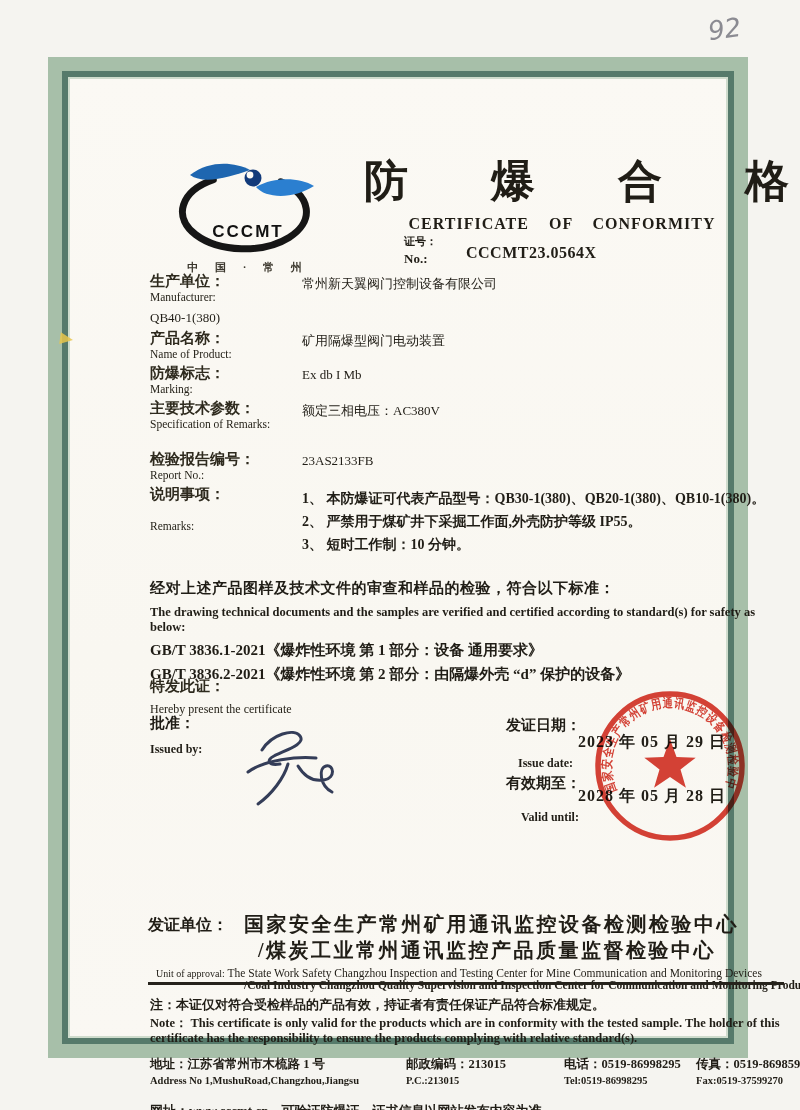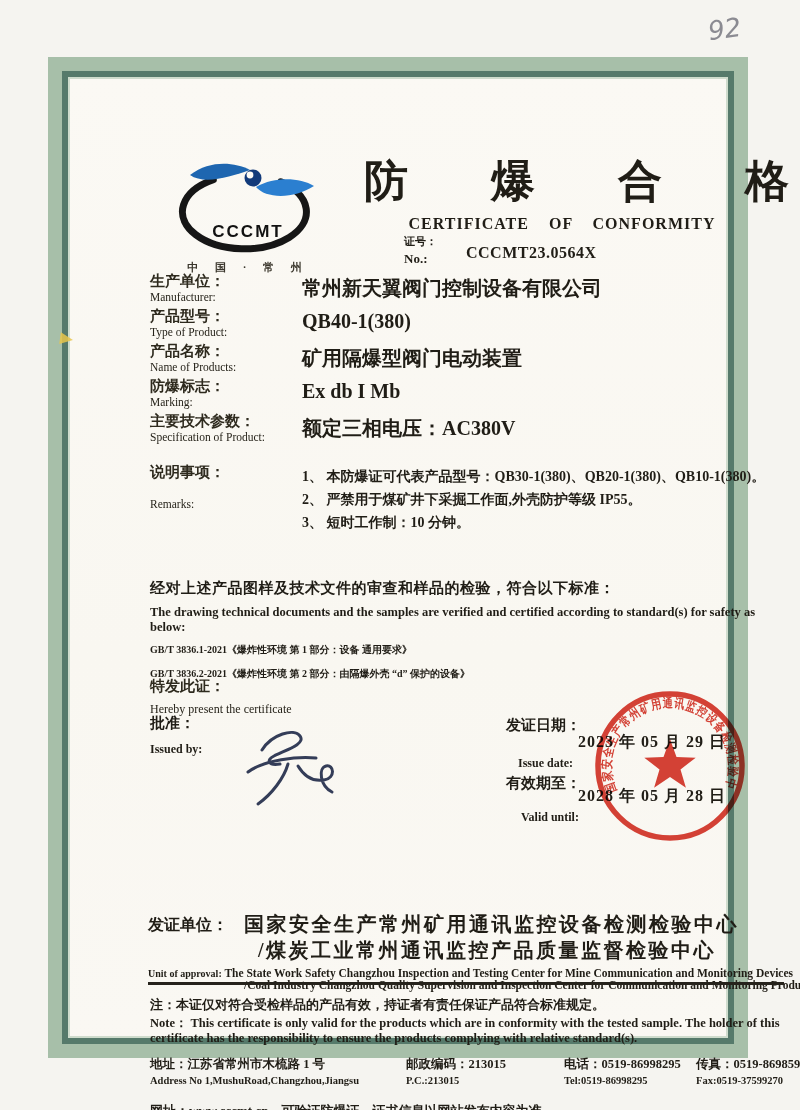--- a/index.html
+++ b/index.html
@@ -35,51 +35,51 @@
   .certno .zh{font-size:11px;font-weight:bold;}
   .certno .en{font-size:13px;font-weight:bold;margin-top:2px;}
   .certno-value{position:absolute;left:330px;top:90px;font-size:16px;font-weight:bold;letter-spacing:.5px;}
 
   
   .fields{position:absolute;left:14px;top:118px;width:634px;}
   .frow{display:flex;margin-bottom:3px;}
   .frow .lbls{width:152px;flex:0 0 152px;}
   .lz{font-size:15px;font-weight:bold;color:#2e2a1e;line-height:18px;}
   .le{font-size:11.5px;font-weight:normal;color:#26231a;line-height:14px;}
-  .fval{font-size:20px;font-weight:bold;padding-top:3px;white-space:nowrap;}
+  .fval{font-size:13px;font-weight:normal;padding-top:3px;white-space:nowrap;}
   .gap{height:16px;}
   .remarks-val{font-size:14px;font-weight:bold;padding-top:2px;}
   .remarks-val div{white-space:nowrap;line-height:23px;}
 
   
   .standards{position:absolute;left:14px;top:425px;width:634px;}
   .std-zh{font-size:15px;font-weight:bold;letter-spacing:.5px;}
   .std-en{font-size:12.5px;font-weight:bold;margin-top:7px;}
-  .std-item{font-size:10px;font-weight:bold;line-height:24px;white-space:nowrap;}
+  .std-item{font-size:15px;font-weight:bold;line-height:24px;white-space:nowrap;}
   .std-items{margin-top:3px;}
 
   
   .present{position:absolute;left:14px;top:523px;}
   .present .lz{font-size:15px;}
   .present .le{font-size:12px;margin-top:6px;}
   .approve-zh{position:absolute;left:14px;top:560px;font-size:15px;font-weight:bold;}
   .approve-en{position:absolute;left:14px;top:588px;font-size:12px;font-weight:bold;}
   .signature{position:absolute;left:92px;top:566px;}
   .d-lbl{position:absolute;font-size:15px;font-weight:bold;white-space:nowrap;}
   .d-sub{position:absolute;font-size:12px;font-weight:bold;white-space:nowrap;}
   .d-val{position:absolute;font-size:16px;font-weight:bold;white-space:nowrap;letter-spacing:1px;}
   .seal{position:absolute;left:456px;top:534px;mix-blend-mode:multiply;opacity:.94;}
 
   
   .approval{position:absolute;left:12px;top:757px;width:636px;}
   .app-line1{display:flex;align-items:flex-start;}
   .app-label{font-size:16px;font-weight:bold;flex:0 0 96px;padding-top:4px;}
   .app-zh1,.app-zh2{font-size:20px;font-weight:bold;letter-spacing:2.5px;white-space:nowrap;line-height:26px;}
   .app-zh2{margin-left:110px;}
-  .app-en1{font-size:11.5px;font-weight:bold;margin-top:4px;white-space:nowrap;}
+  .app-en1{font-size:11.5px;font-weight:normal;margin-top:4px;white-space:nowrap;margin-left:8px;}
   .app-en1 .small{font-size:10px;}
   .app-en2{font-size:11.5px;font-weight:bold;margin-left:96px;white-space:nowrap;}
   .rule{position:absolute;left:12px;top:828px;width:636px;height:3px;background:#26231c;}
 
   
   .footer{position:absolute;left:14px;top:842px;width:634px;}
   .note-zh{font-size:13px;font-weight:bold;white-space:nowrap;}
   .note-en{font-size:12.5px;font-weight:bold;line-height:14.5px;margin-top:2px;}
   .addr-grid{display:grid;grid-template-columns:256px 158px 132px auto;margin-top:11px;}
   .addr-grid.zh div{font-size:12.5px;font-weight:bold;white-space:nowrap;}
@@ -126,50 +126,53 @@
 
     <div class="fields">
       <div class="frow">
         <div class="lbls">
             <div class="lz">生产单位：</div>
             <div class="le">Manufacturer:</div>
           </div>
         <div class="fval">常州新天翼阀门控制设备有限公司</div>
       </div>
       <div class="frow">
-        <div class="lbls">
-            <div class="lz">产品型号：</div>
-            <div class="le">Type of Product:</div>
-          </div>
         <div class="fval">QB40-1(380)</div>
       </div>
       <div class="frow">
         <div class="lbls">
             <div class="lz">产品名称：</div>
-            <div class="le">Name of Products:</div>
+            <div class="le">Name of Product:</div>
           </div>
         <div class="fval">矿用隔爆型阀门电动装置</div>
       </div>
       <div class="frow">
         <div class="lbls">
             <div class="lz">防爆标志：</div>
             <div class="le">Marking:</div>
           </div>
         <div class="fval">Ex db I Mb</div>
       </div>
       <div class="frow">
         <div class="lbls">
             <div class="lz">主要技术参数：</div>
-            <div class="le">Specification of Product:</div>
+            <div class="le">Specification of Remarks:</div>
           </div>
         <div class="fval">额定三相电压：AC380V</div>
       </div>
 
       <div class="gap"></div>
 
+      <div class="frow">
+        <div class="lbls">
+            <div class="lz">检验报告编号：</div>
+            <div class="le">Report No.:</div>
+          </div>
+        <div class="fval">23AS2133FB</div>
+      </div>
 
       <div class="frow">
         <div class="lbls">
             <div class="lz">说明事项：</div>
             <div class="le" style="margin-top:16px">Remarks:</div>
           </div>
         <div class="remarks-val">
           <div>1、 本防爆证可代表产品型号：QB30-1(380)、QB20-1(380)、QB10-1(380)。</div>
           <div>2、 严禁用于煤矿井下采掘工作面,外壳防护等级 IP55。</div>
           <div>3、 短时工作制：10 分钟。</div>

